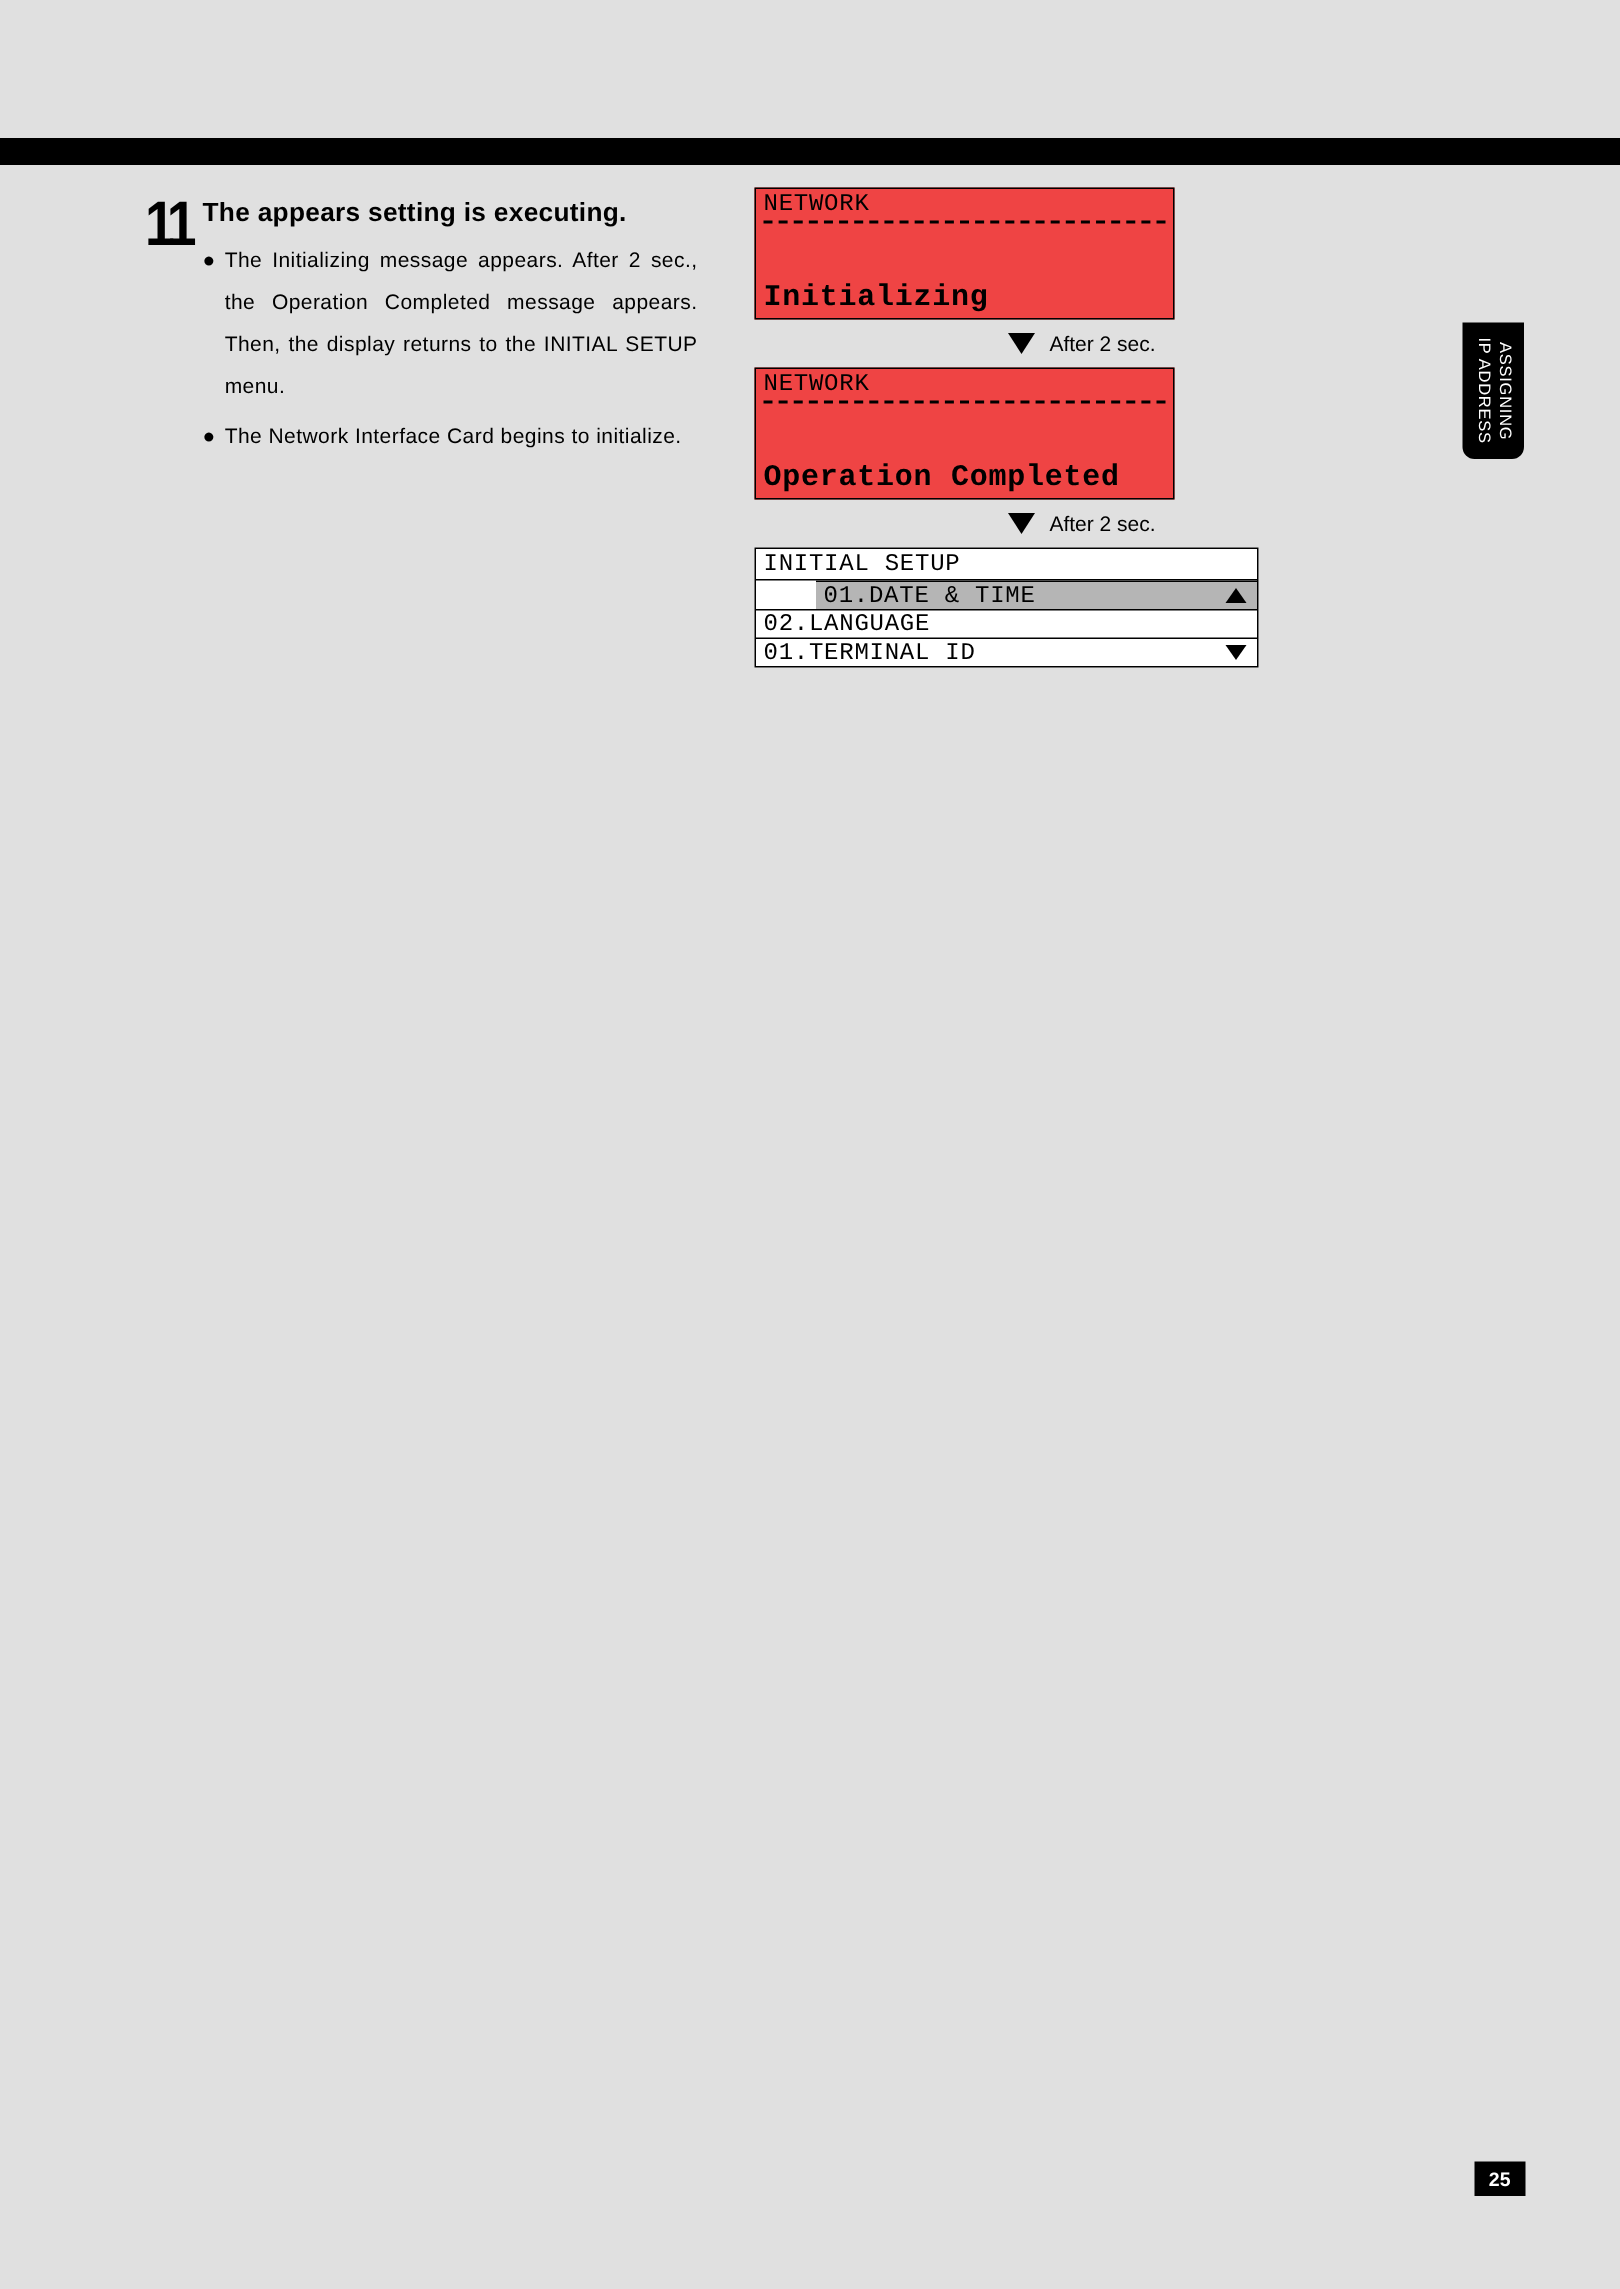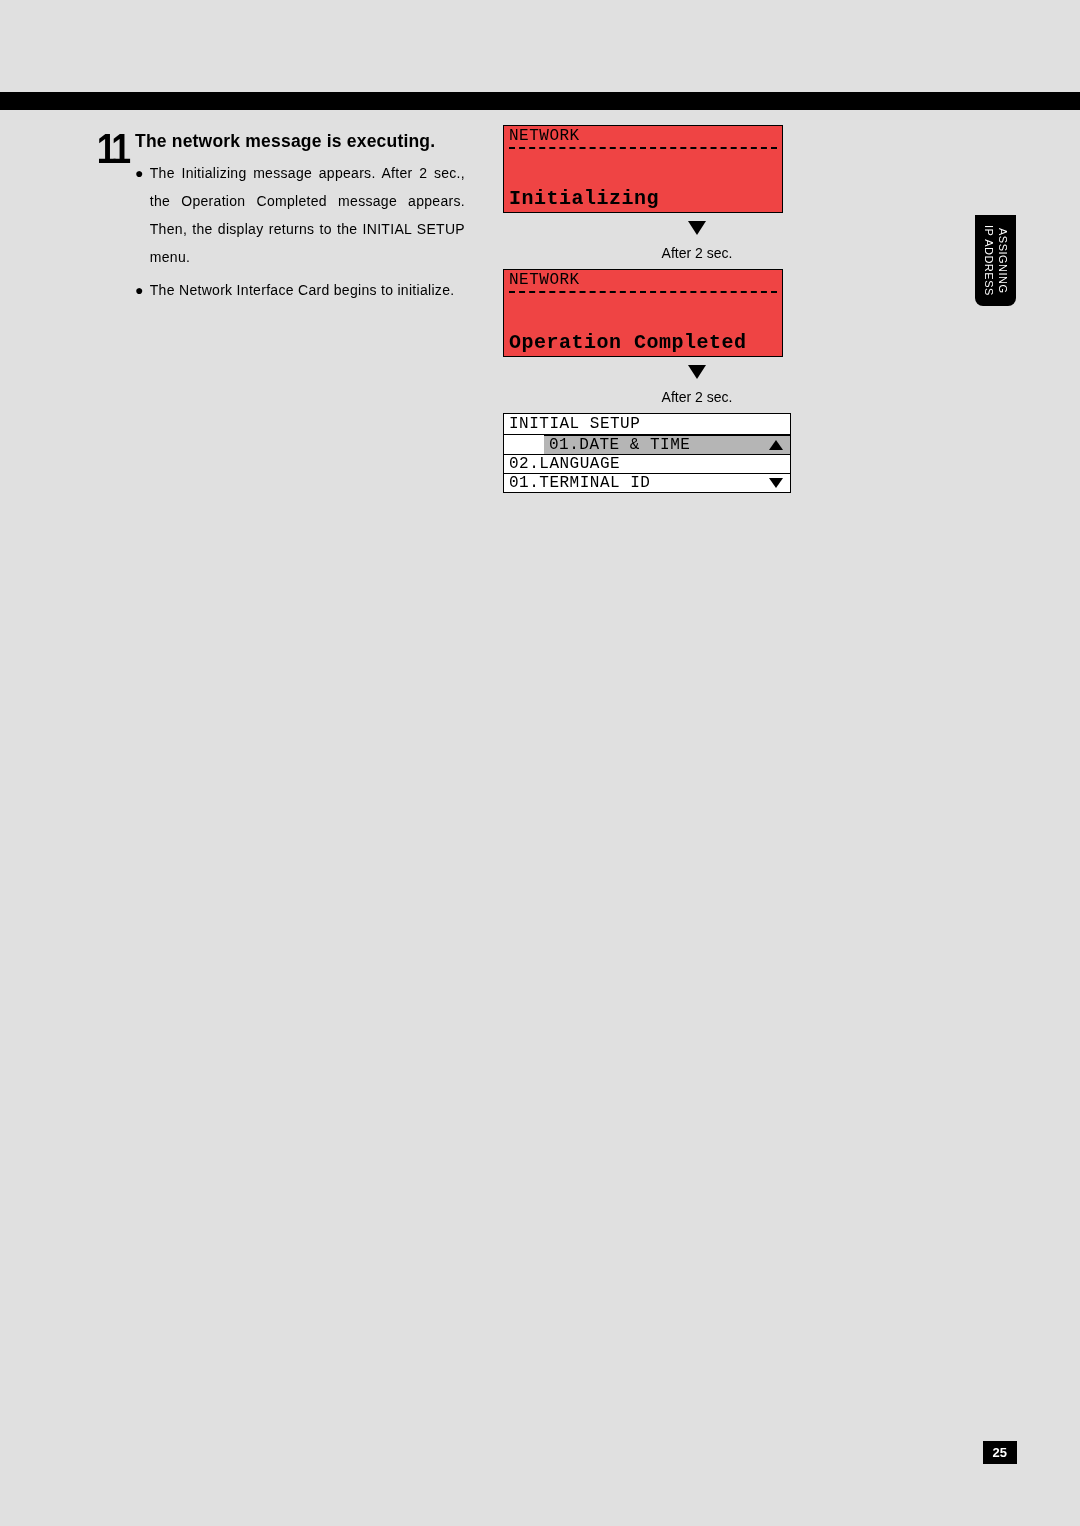--- a/index.html
+++ b/index.html
@@ -120,40 +120,39 @@
       letter-spacing: 0.5px;
       font-weight: bold;
     }
     
     .arrow-caption {
       display: flex;
       align-items: center;
       justify-content: center;
       margin: 8px 0 8px 100px;
       gap: 10px;
-      flex-direction: column;
     }
     
     .down-triangle {
       width: 0;
       height: 0;
       border-left: 9px solid transparent;
       border-right: 9px solid transparent;
       border-top: 14px solid #000;
     }
     
     .arrow-text {
       font-size: 14px;
       color: #000;
     }
     
     .menu-screen {
       border: 1.5px solid #000;
       background: #fff;
-      width: 288px;
+      width: 336px;
     }
     
     .menu-header {
       font-family: "Courier New", monospace;
       font-size: 16px;
       padding: 1px 5px;
       letter-spacing: 0.5px;
       border-bottom: 1px solid #000;
     }
     
@@ -220,21 +219,21 @@
   </style>
 </head>
 <body>
 
 <div class="black-bar"></div>
 
 <div class="content-area">
 
   <div class="step-number">11</div>
 
-  <div class="step-title">The network message is executing.</div>
+  <div class="step-title">The appears setting is executing.</div>
 
   <div class="bullet-list">
     <div class="bullet-item">
       <span class="bullet-dot">●</span>
       <span class="bullet-text">The Initializing message appears.  After 2 sec., the Operation Completed message appears.  Then, the display returns to the INITIAL SETUP menu.</span>
     </div>
     <div class="bullet-item">
       <span class="bullet-dot">●</span>
       <span class="bullet-text">The Network Interface Card begins to initialize.</span>
     </div>

